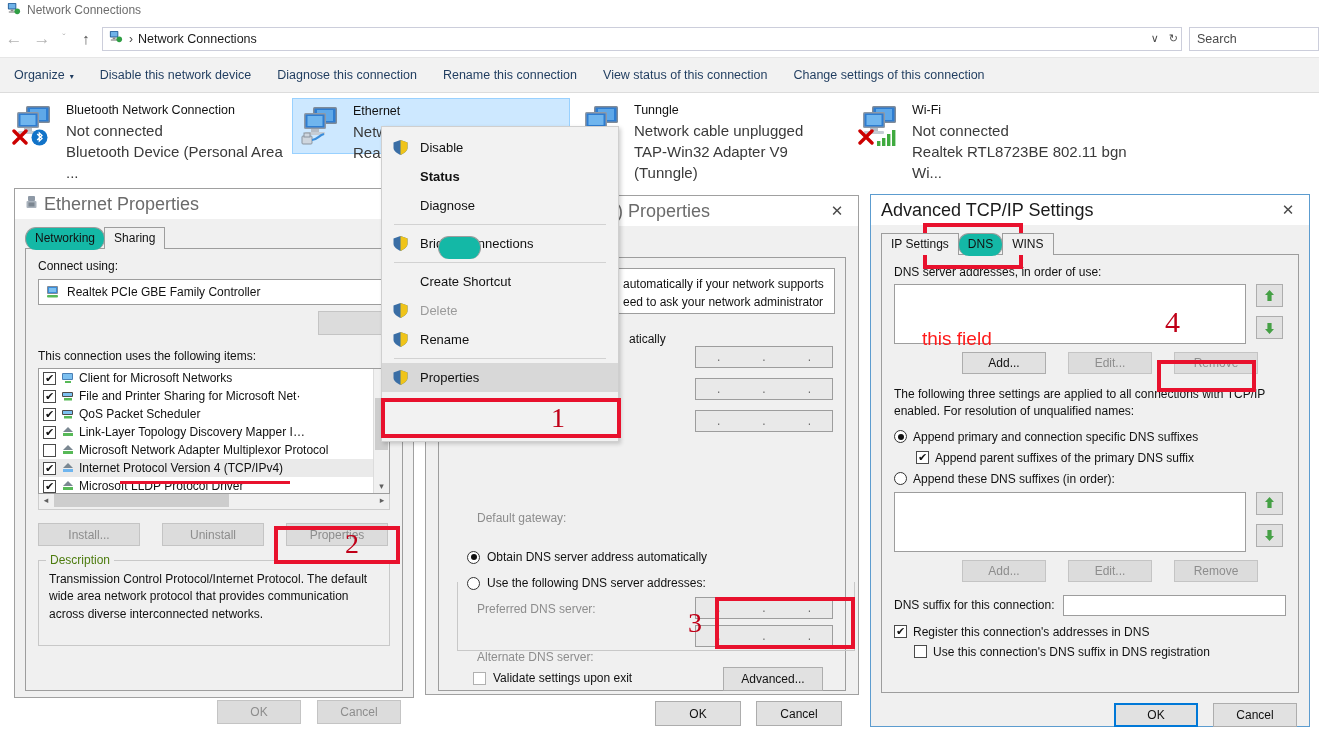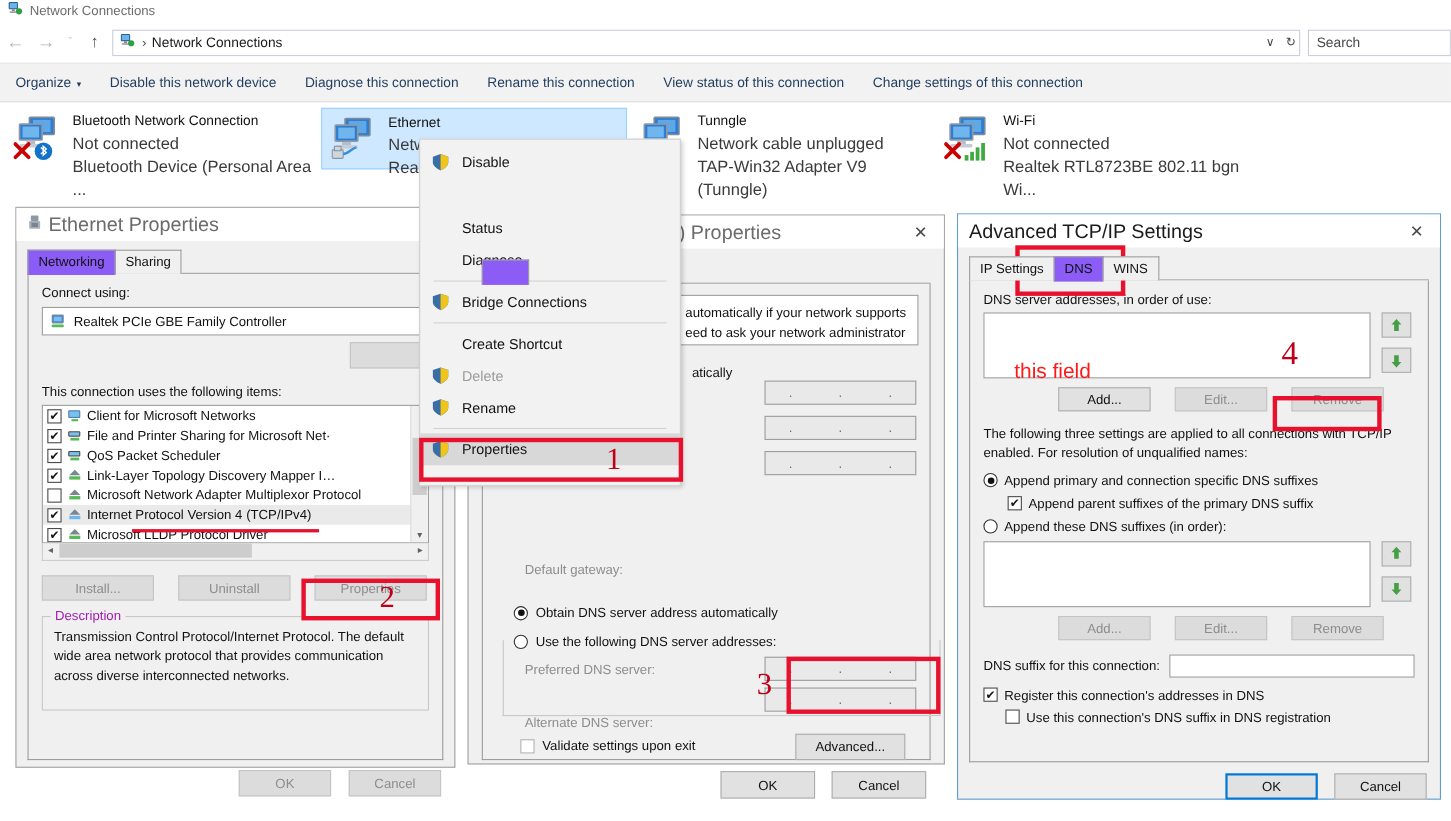--- a/index.html
+++ b/index.html
@@ -89,21 +89,21 @@
 
   .tabstrip { display: flex; align-items: flex-end; height: 22px; margin: 6px 0 0 0; position: relative; }
   .tabstrip::after {
     content: ""; position: absolute; left: 0; right: 0; bottom: 0; height: 1px; background: #9d9d9d;
   }
   .tab {
     font-size: 12px; color: #111; padding: 3px 9px 3px 9px; background: #f0f0f0;
     border: 1px solid #9d9d9d; border-bottom: none; margin-right: -1px; position: relative; z-index: 1;
     box-sizing: border-box; line-height: 15px;
   }
-  .tab.active { background: #8b5cf6; z-index: 3; height: 23px; margin-bottom: -1px; }
+  .tab.active { background: #14b8a6; z-index: 3; height: 23px; margin-bottom: -1px; border-radius: 11px; }
 
   .panel { background: #f0f0f0; border: 1px solid #9d9d9d; border-top: none; box-sizing: border-box; }
 
   .lbl { font-size: 12px; color: #111; }
   .lbl.dim { color: #8d8d8d; }
   .inputbox { background: #fff; border: 1px solid #9d9d9d; box-sizing: border-box; }
 
   .btn {
     background: #e1e1e1; border: 1px solid #adadad; font-size: 12px; color: #111;
     display: flex; align-items: center; justify-content: center; box-sizing: border-box;
@@ -130,42 +130,42 @@
     background: #e9e9e9; border: 1px solid #9d9d9d; box-sizing: border-box;
     display: flex; align-items: center; justify-content: space-around;
     font-size: 12px; color: #6c6c6c; letter-spacing: 0;
   }
   .ipfield span { display: block; }
 
   
   .group { border: 1px solid #c8c8c8; box-sizing: border-box; position: relative; }
   .group > .gtitle {
     position: absolute; top: -8px; left: 7px; background: #f0f0f0; padding: 0 4px;
-    font-size: 12px; color: #a21caf;
+    font-size: 12px; color: #4d7c0f;
   }
 
   
   .anno-box { position: absolute; border: 4px solid #e8112d; box-sizing: border-box; pointer-events: none; }
   .anno-num {
     position: absolute; color: #c00018; font-size: 28px; font-family: "Liberation Serif", serif;
     line-height: 1; pointer-events: none;
   }
   .anno-underline { position: absolute; background: #e8112d; height: 3px; pointer-events: none; }
   .anno-text {
     position: absolute; color: #ff1a1a; font-size: 19px; line-height: 1.35;
     font-family: "Liberation Sans", sans-serif; pointer-events: none;
   }
 
   
   .ctxmenu {
     position: absolute; background: #f2f2f2; border: 1px solid #cfcfcf; box-sizing: border-box;
     box-shadow: 2px 2px 4px rgba(0,0,0,.18);
   }
   .ctxitem { height: 29px; display: flex; align-items: center; font-size: 13px; color: #111; padding-left: 10px; }
-  .ctxitem.bold { font-weight: normal; margin-top: 31px; }
+  .ctxitem.bold { font-weight: bold; }
   .ctxitem.dis { color: #9b9b9b; }
   .ctxitem.hl { background: #d8d8d8; }
   .ctxitem .sico { width: 26px; display: flex; align-items: center; }
   .ctxitem .ctxlabel { margin-left: 2px; }
   .ctxsep { height: 1px; background: #d2d2d2; margin: 4px 12px; }
 </style>
 </head>
 <body>
 
 <div id="root">

